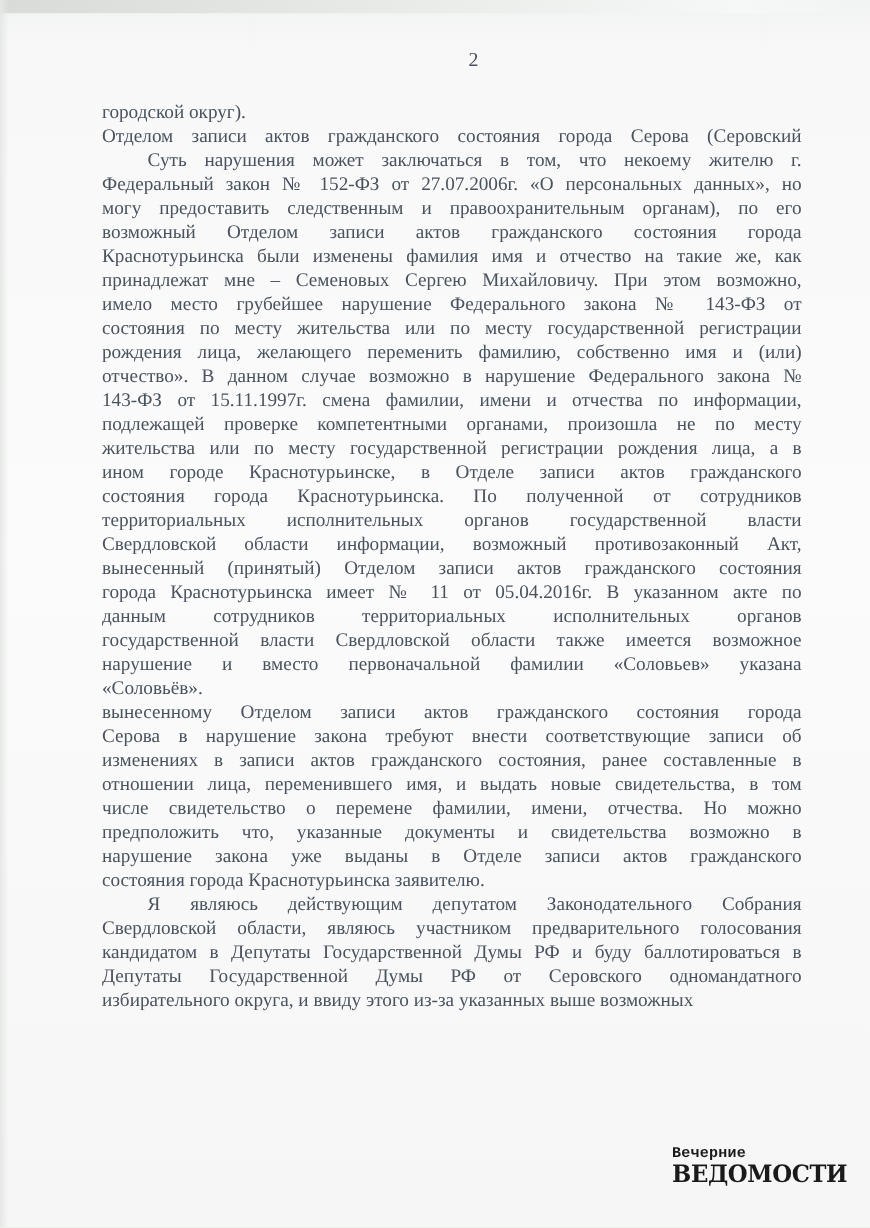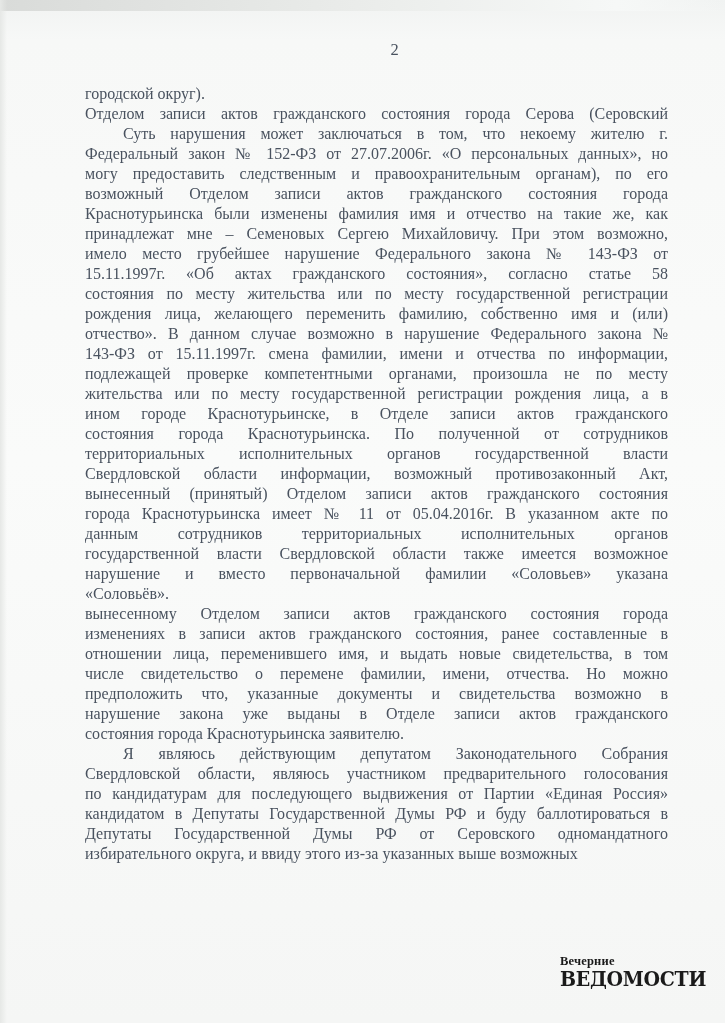--- a/index.html
+++ b/index.html
@@ -61,21 +61,21 @@
     text-indent: 38px;
   }
   .logo {
     position: absolute;
     left: 560px;
     top: 955px;
     color: var(--logo, #1a1a1a);
     line-height: 1;
   }
   .logo-top {
-    font-family: Liberation Serif, serif;
+    font-family: Liberation Mono, monospace;
     font-weight: 700;
     font-size: 12.5px;
     letter-spacing: 0.2px;
   }
   .logo-bottom {
     font-family: "DejaVu Serif", serif;
     font-weight: 700;
     font-size: 19px;
     letter-spacing: -0.3px;
     margin-top: 1px;
@@ -96,47 +96,46 @@
   <div class="doc-body">
       <div class="line last">городской округ).</div>
       <div class="line">Отделом записи актов гражданского состояния города Серова (Серовский</div>
       <div class="line indent">Суть нарушения может заключаться в том, что некоему жителю г.</div>
       <div class="line">Федеральный  закон № 152-ФЗ от 27.07.2006г. «О персональных данных», но</div>
       <div class="line">могу предоставить следственным и правоохранительным органам), по его</div>
       <div class="line">возможный Отделом записи актов гражданского состояния города</div>
       <div class="line">Краснотурьинска были изменены фамилия имя и отчество на такие же, как</div>
       <div class="line">принадлежат мне – Семеновых Сергею Михайловичу. При этом возможно,</div>
       <div class="line">имело место грубейшее нарушение Федерального закона № 143-ФЗ от</div>
-      <div class="line">15.11.1997г. «Об актах гражданского состояния», согласно статье 58</div>
       <div class="line">состояния по месту жительства или по месту государственной регистрации</div>
       <div class="line">рождения лица, желающего переменить фамилию, собственно имя и (или)</div>
       <div class="line">отчество». В данном случае возможно в нарушение Федерального закона №</div>
       <div class="line">143-ФЗ от 15.11.1997г. смена фамилии, имени и отчества по информации,</div>
       <div class="line">подлежащей проверке компетентными органами, произошла не по месту</div>
       <div class="line">жительства или по месту государственной регистрации рождения лица, а в</div>
       <div class="line">ином городе Краснотурьинске, в Отделе записи актов гражданского</div>
       <div class="line">состояния города Краснотурьинска. По полученной от  сотрудников</div>
       <div class="line">территориальных исполнительных органов государственной власти</div>
       <div class="line">Свердловской области информации, возможный противозаконный Акт,</div>
       <div class="line">вынесенный (принятый) Отделом записи актов гражданского состояния</div>
       <div class="line">города Краснотурьинска имеет № 11 от 05.04.2016г. В указанном акте по</div>
       <div class="line">данным сотрудников территориальных исполнительных органов</div>
       <div class="line">государственной власти Свердловской области также имеется возможное</div>
       <div class="line">нарушение и вместо первоначальной фамилии «Соловьев» указана</div>
       <div class="line last">«Соловьёв».</div>
       <div class="line">вынесенному Отделом записи актов гражданского состояния города</div>
+      <div class="line">Серова в нарушение закона требуют внести соответствующие записи об</div>
       <div class="line">изменениях в записи актов гражданского состояния, ранее составленные в</div>
       <div class="line">отношении лица, переменившего имя, и выдать новые свидетельства, в том</div>
       <div class="line">числе свидетельство о перемене фамилии, имени, отчества. Но можно</div>
       <div class="line">предположить что, указанные документы и свидетельства возможно в</div>
       <div class="line">нарушение закона уже выданы в Отделе записи актов гражданского</div>
       <div class="line last">состояния города Краснотурьинска заявителю.</div>
       <div class="line indent">Я являюсь действующим депутатом Законодательного Собрания</div>
       <div class="line">Свердловской области, являюсь участником предварительного голосования</div>
-      <div class="line">по кандидатурам для последующего выдвижения от Партии «Единая Россия»</div>
       <div class="line">кандидатом в Депутаты Государственной Думы РФ и буду баллотироваться в</div>
       <div class="line">Депутаты Государственной Думы РФ от Серовского одномандатного</div>
       <div class="line last">избирательного округа, и ввиду этого из-за указанных выше возможных</div>
     </div>
 
   <div class="logo">
     <div class="logo-top">Вечерние</div>
     <div class="logo-bottom">ВЕДОМОСТИ</div>
   </div>
 </div>

